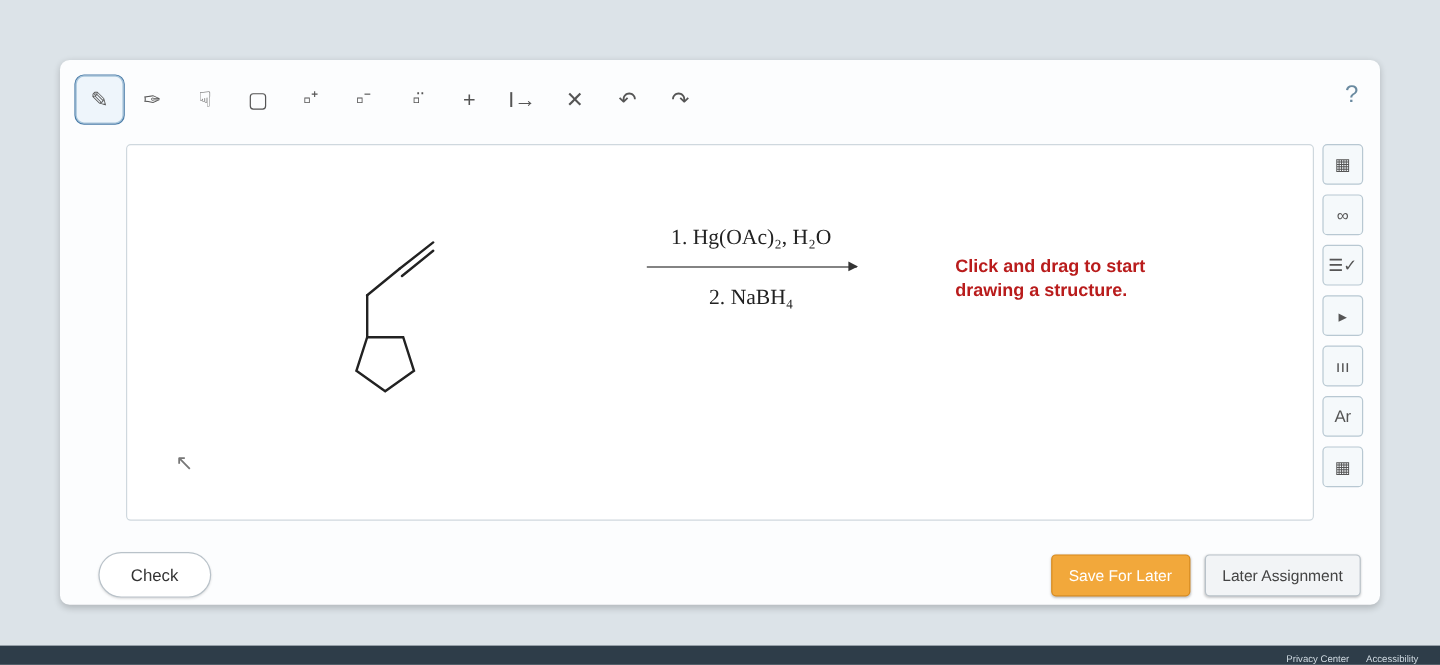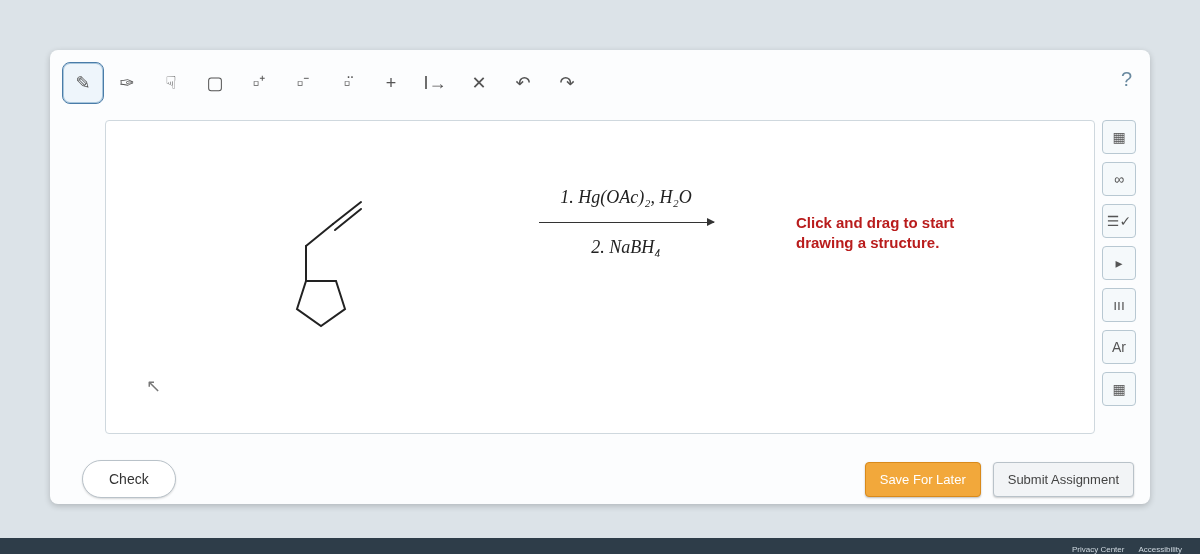--- a/index.html
+++ b/index.html
@@ -98,21 +98,20 @@
       position: absolute;
       left: 155px;
       top: 65px;
     }
     .rxn-block {
       position: absolute;
       left: 420px;
       top: 60px;
       width: 200px;
       text-align: center;
-      font-style: italic;
     }
     .rxn-text {
       font-family: "Times New Roman", serif;
       font-size: 18px;
       color: #222;
       margin: 6px 0;
     }
     .rxn-arrow {
       margin: 14px auto;
       position: relative;
@@ -288,21 +287,21 @@
 
     <div class="placeholder-hint">Click and drag to start<br>drawing a structure.</div>
 
     <div class="cursor-hint">↖</div>
   </div>
 
   <div class="bottom-bar">
     <button class="check-btn">Check</button>
     <div class="right-actions">
       <button class="save-later-btn">Save For Later</button>
-      <button class="submit-btn">Submit Assignment</button>
+      <button class="submit-btn">Later Assignment</button>
     </div>
   </div>
 
 </div>
 
 <div class="footer-strip">
   <span>Privacy Center</span>
   <span>Accessibility</span>
 </div>
 

